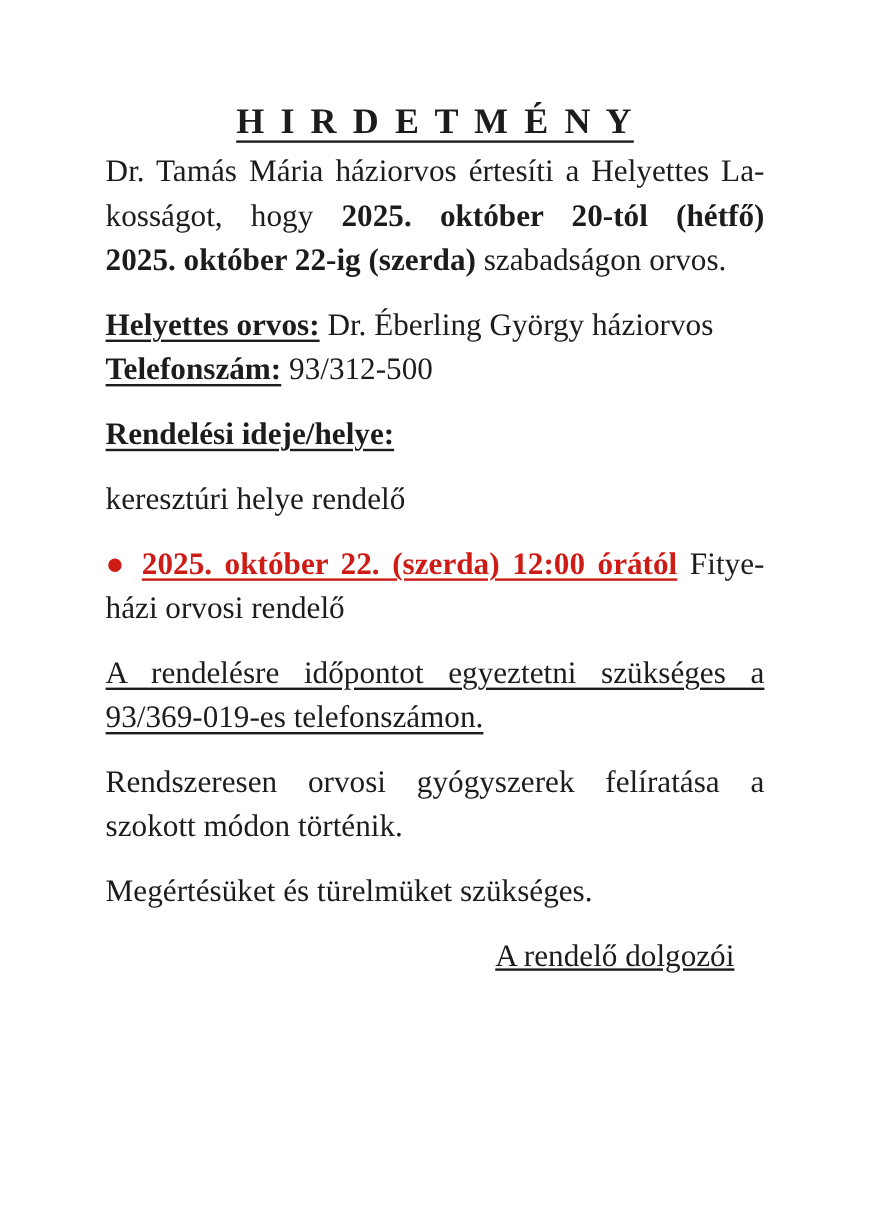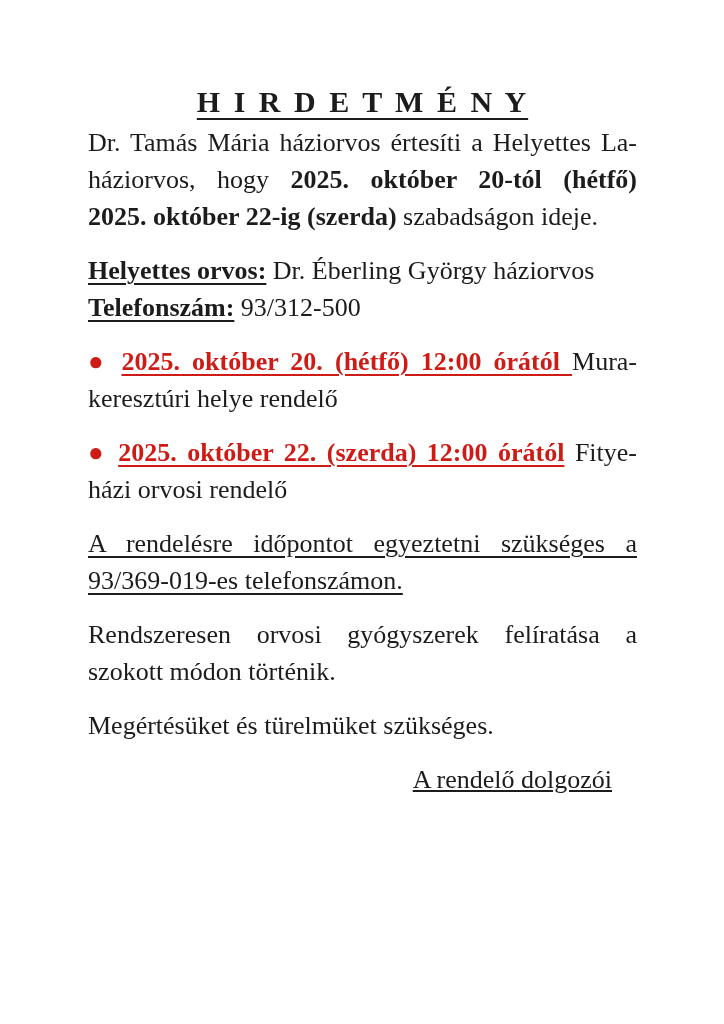--- a/index.html
+++ b/index.html
@@ -65,42 +65,41 @@
 
   <div class="title-wrap">
     <span class="title-text">H I R D E T M É N Y</span>
   </div>
 
   <div class="para">
     <div class="line just">
       <span>Dr. Tamás Mária háziorvos értesíti a Helyettes La-</span>
     </div>
     <div class="line just">
-      <span>háziorvos, hogy </span><span class="b">2025. október 20-tól (hétfő)</span>
+      <span>kosságot, hogy </span><span class="b">2025. október 20-tól (hétfő)</span>
     </div>
     <div class="line">
-      <span class="b">2025. október 22-ig (szerda)</span><span> szabadságon ideje.</span>
+      <span class="b">2025. október 22-ig (szerda)</span><span> szabadságon orvos.</span>
     </div>
   </div>
 
   <div class="para">
     <div class="line">
       <span class="b u">Helyettes orvos:</span><span> Dr. Éberling György háziorvos</span>
     </div>
     <div class="line">
       <span class="b u">Telefonszám:</span><span> 93/312-500</span>
     </div>
   </div>
 
+  <div class="para">
+    <span class="b u">Rendelési ideje/helye:</span>
+  </div>
 
   <div class="para">
-    <div class="line just">
-      <span class="red">●</span>
-      <span class="red b u">2025. október 20. (hétfő) 12:00 órától </span><span>Mura-</span>
-    </div>
     <div class="line">
       <span>keresztúri helye rendelő</span>
     </div>
   </div>
 
   <div class="para">
     <div class="line just">
       <span class="red">●</span>
       <span class="red b u">2025. október 22. (szerda) 12:00 órától</span><span> Fitye-</span>
     </div>

